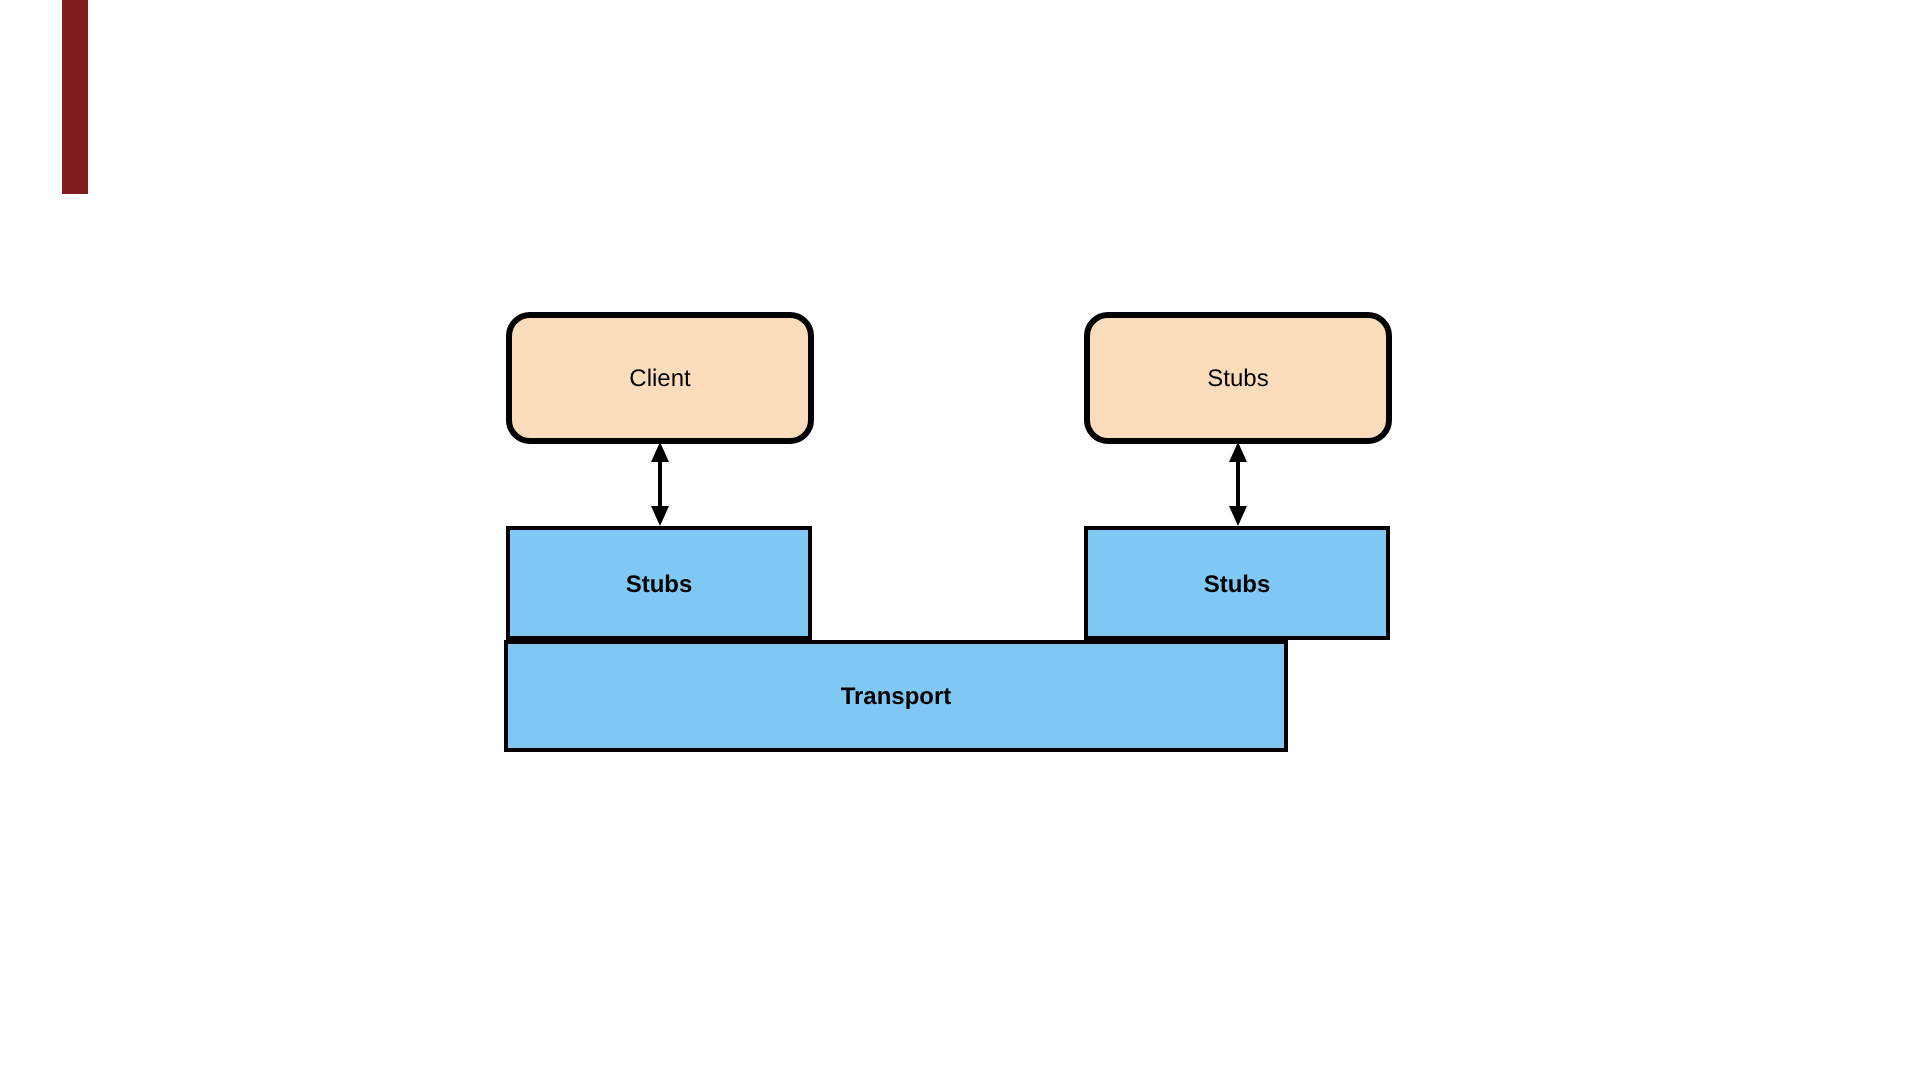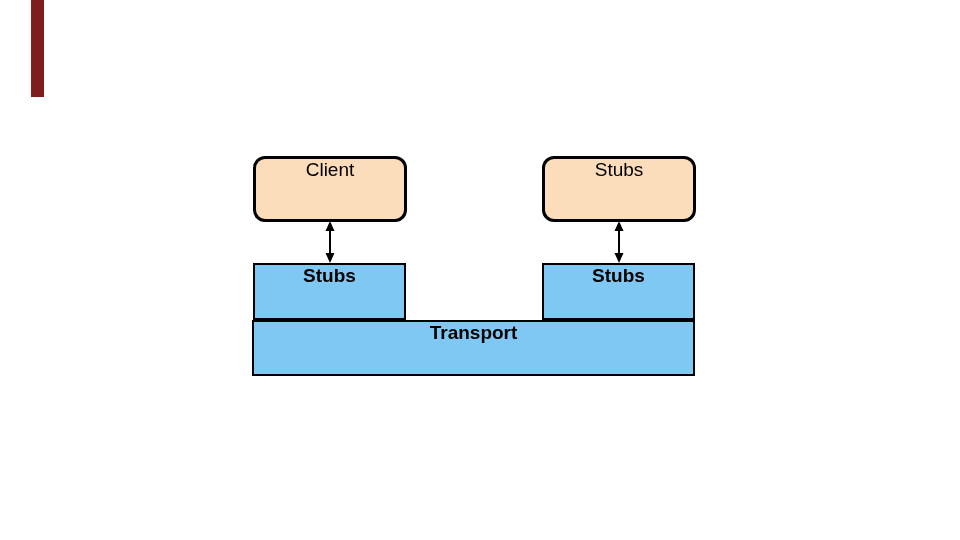--- a/index.html
+++ b/index.html
@@ -33,40 +33,40 @@
     font-weight: 300;
     line-height: 44px;
     letter-spacing: 0.5px;
     color: var(--color-title_text, #262626);
     white-space: nowrap;
   }
   .node {
     position: absolute;
     box-sizing: border-box;
     display: flex;
-    align-items: flex-start;
+    align-items: center;
     justify-content: center;
-    font-size: 19px;
+    font-size: 12px;
     color: var(--color-node_text, #000000);
     border: 2px solid var(--color-node_border, #000000);
   }
   .node.rounded {
     border-width: 3px;
     border-radius: 12px;
     background: var(--color-node_fill_peach, #fbdcbb);
   }
   .node.rect {
     background: var(--color-node_fill_blue, #80c8f4);
     font-weight: bold;
   }
   .node-client  { left: 253px; top: 156px; width: 154px; height: 66px; }
   .node-server  { left: 542px; top: 156px; width: 154px; height: 66px; }
   .node-stubs-left  { left: 253px; top: 263px; width: 153px; height: 57px; }
   .node-stubs-right { left: 542px; top: 263px; width: 153px; height: 57px; }
-  .node-transport   { left: 252px; top: 320px; width: 443px; height: 56px; }
+  .node-transport   { left: 252px; top: 320px; width: 392px; height: 56px; }
   .connector {
     position: absolute;
     width: 18px;
     height: 42px;
     top: 221px;
   }
   .connector-left  { left: 321px; }
   .connector-right { left: 610px; }
   .connector svg { display: block; }
 </style>

